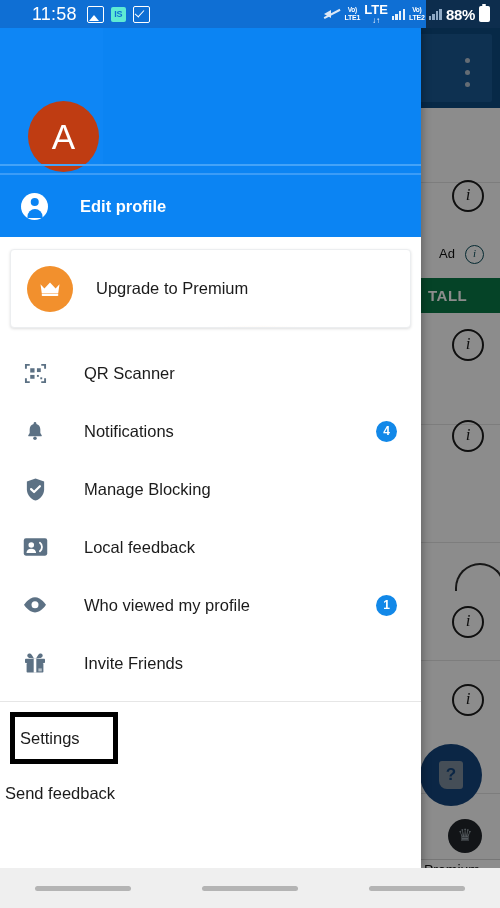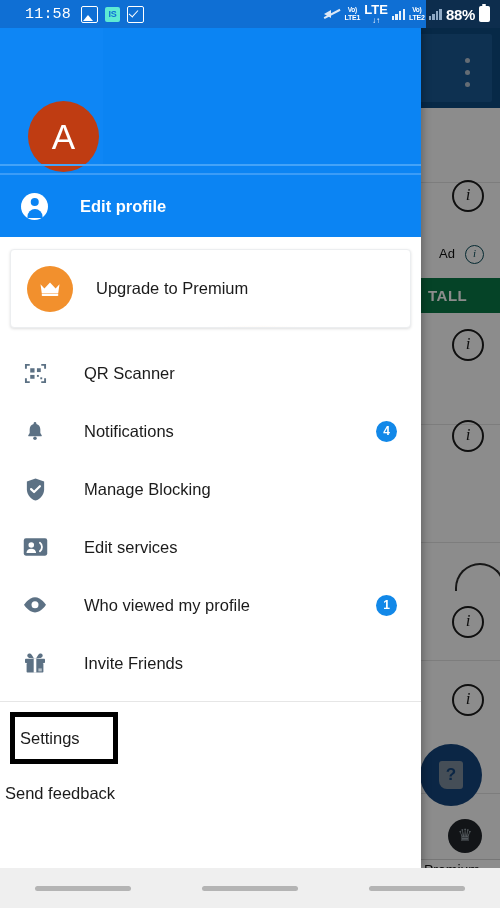--- a/index.html
+++ b/index.html
@@ -35,21 +35,21 @@
   .bg-prem{position:absolute;width:34px;height:34px;border-radius:50%;background:#21262b;
            text-align:center;line-height:34px;font-size:17px;color:#9aa3ab;}
   .bg-prem-label{position:absolute;font-size:14px;color:#111;}
 
   .scrim{position:absolute;left:0;top:28px;right:0;bottom:40px;background:rgba(0,0,0,.45);}
 
   
   .statusbar{position:absolute;left:0;top:0;right:0;height:28px;background:#0f6fd4;
              display:flex;align-items:center;color:#fff;z-index:50;}
   .sb-right-dark{position:absolute;right:0;top:0;width:74px;height:28px;background:#0d2d4d;}
-  .sb-time{margin-left:25px;font-size:15px;letter-spacing:.2px;font-family:Liberation Mono, monospace;}
+  .sb-time{margin-left:32px;font-size:18px;letter-spacing:.2px;}
   .sb-icons-left{display:flex;align-items:center;gap:7px;margin-left:10px;}
   .sb-ico{width:15px;height:15px;position:relative;}
   .ico-photo{border:1.6px solid #fff;border-radius:2px;}
   .ico-photo::after{content:"";position:absolute;left:1px;bottom:1px;width:0;height:0;
                     border-left:5px solid transparent;border-right:5px solid transparent;border-bottom:6px solid #fff;}
   .ico-is{background:#5eead4;color:#0f6fd4;font-size:9px;font-weight:bold;text-align:center;line-height:15px;border-radius:2px;letter-spacing:-.3px;}
   .ico-check{border:1.6px solid #fff;border-radius:2px;}
   .ico-check::after{content:"";position:absolute;left:3px;top:1.5px;width:4px;height:8px;
                     border:solid #fff;border-width:0 1.8px 1.8px 0;transform:rotate(42deg);}
   .sb-right{margin-left:auto;display:flex;align-items:center;gap:4px;padding-right:10px;position:relative;z-index:2;}
@@ -290,21 +290,21 @@
 
         <div class="menu-item">
           <div class="mi-icon">
             <svg width="25" height="20" viewBox="0 0 26 20">
               <rect x="0.8" y="1" width="24.4" height="18" rx="2.2" fill="#5c7184"></rect>
               <circle cx="8.6" cy="8" r="2.9" fill="#ffffff"></circle>
               <path d="M3.6 16.2c0-2.7 2.2-4.3 5-4.3s5 1.6 5 4.3z" fill="#ffffff"></path>
               <path d="M17.6 5.6a5.6 5.6 0 0 1 0 8.8" stroke="#ffffff" stroke-width="1.9" fill="none" stroke-linecap="round"></path>
             </svg>
           </div>
-          <div class="mi-label">Edit services</div>
+          <div class="mi-label">Local feedback</div>
         </div>
 
         <div class="menu-item">
           <div class="mi-icon">
             <svg width="26" height="18" viewBox="0 0 26 18">
               <path d="M13 1.2C6.8 1.2 2 8.8 2 8.8s4.8 7.6 11 7.6 11-7.6 11-7.6S19.2 1.2 13 1.2z" fill="#5c7184"></path>
               <circle cx="13" cy="8.8" r="3.5" fill="#ffffff"></circle>
             </svg>
           </div>
           <div class="mi-label">Who viewed my profile</div>

